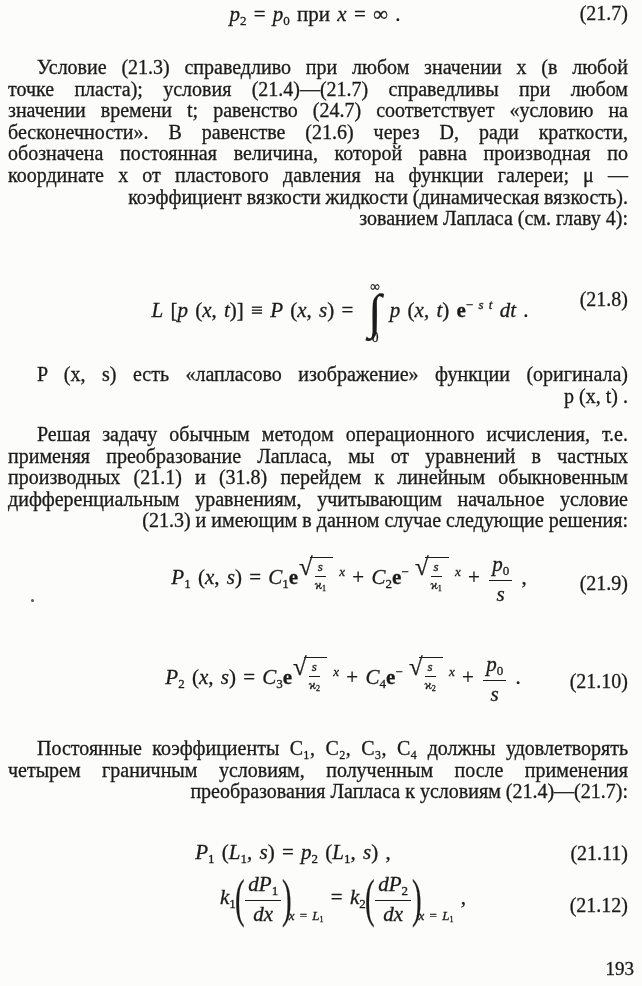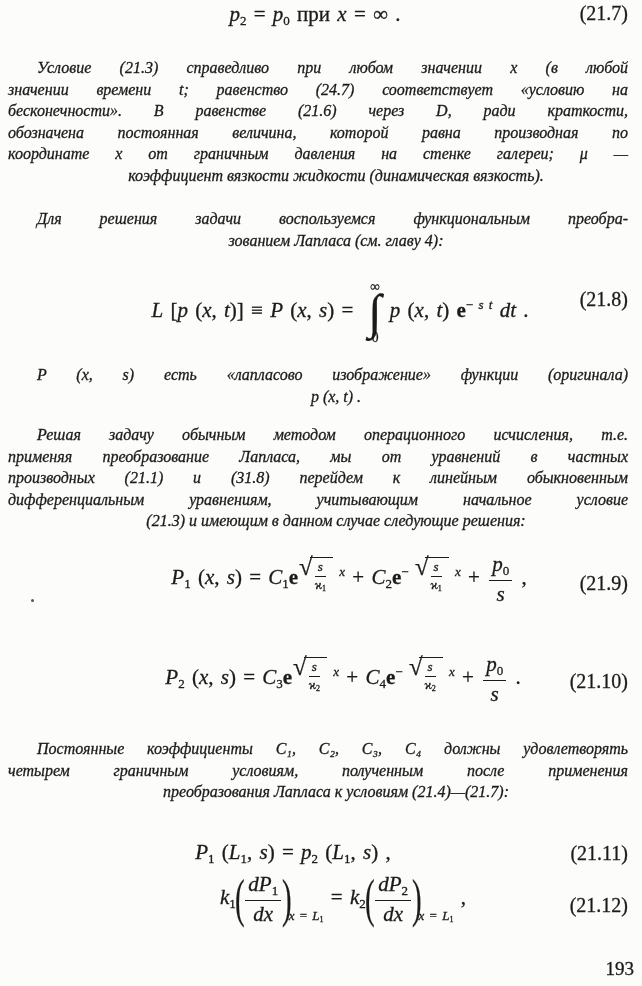--- a/index.html
+++ b/index.html
@@ -4,23 +4,23 @@
 <title>Document</title>
 <style>
   html,body{margin:0;padding:0;}
   body{
     width:642px;height:986px;position:relative;overflow:hidden;
     background:#fcfcfa;color:#1b1b1b;
     font-family:"Liberation Serif","DejaVu Serif",serif;
     -webkit-text-stroke:0.3px #1b1b1b;
   }
   .para{position:absolute;left:8px;width:620px;}
-  .ln{font-size:16px;line-height:21.6px;white-space:normal;font-style:italic;}
+  .ln{font-size:20px;line-height:21.6px;white-space:normal;}
   .jl{text-align:justify;text-align-last:justify;}
-  .last{text-align:center;text-align-last:auto;margin-left:36px;}
+  .last{text-align:right;text-align-last:auto;margin-left:36px;}
   .ind{text-indent:29px;}
 
   .eqrow{position:absolute;left:8px;right:14px;display:flex;justify-content:center;align-items:flex-start;}
   .eqbody{position:relative;font-size:21px;word-spacing:2px;white-space:nowrap;}
   .eqnum{position:absolute;right:0;font-size:20px;}
 
   
   .mt{font-style:normal;}
   .mv{font-style:italic;}
   .mb{font-weight:bold;}
@@ -45,29 +45,29 @@
 </head>
 <body>
 
 <div class="eqrow" style="top:2px">
   <span class="eqbody" style="left:-3px"><span class="mv">p</span><span class="msub"><span class="mt">2</span></span><span class="mt"> = </span><span class="mv">p</span><span class="msub"><span class="mt">0</span></span><span class="mt"> при </span><span class="mv">x</span><span class="mt"> = ∞ .</span></span>
   <span class="eqnum" style="top:0">(21.7)</span>
 </div>
 
 <div class="para" style="top:57px">
   <div class="ln jl ind">Условие (21.3) справедливо при любом значении x (в любой</div>
+  <div class="ln jl">точке пласта); условия (21.4)—(21.7) справедливы при любом</div>
   <div class="ln jl">значении времени t; равенство (24.7) соответствует «условию на</div>
   <div class="ln jl">бесконечности». В равенстве (21.6) через D, ради краткости,</div>
   <div class="ln jl">обозначена постоянная величина, которой равна производная по</div>
-  <div class="ln jl">координате x от граничным давления на стенке галереи; μ —</div>
+  <div class="ln jl">координате x от пластового давления на функции галереи; μ —</div>
   <div class="ln last">коэффициент вязкости жидкости (динамическая вязкость).</div>
 </div>
 
 <div class="para" style="top:208px">
-  <div class="ln jl ind">Для решения задачи воспользуемся функциональным преобра-</div>
   <div class="ln last">зованием Лапласа (см. главу 4):</div>
 </div>
 
 <div class="eqrow" style="top:280px">
   <span class="eqbody" style="left:22px"><span class="mv">L</span><span class="mt"> [</span><span class="mv">p</span><span class="mt"> (</span><span class="mv">x</span><span class="mt">, </span><span class="mv">t</span><span class="mt">)] ≡ </span><span class="mv">P</span><span class="mt"> (</span><span class="mv">x</span><span class="mt">, </span><span class="mv">s</span><span class="mt">) = </span><span class="mint">
         <span class="top">∞</span>
         <span class="glyph">∫</span>
         <span class="bot">0</span>
       </span><span class="mv">p</span><span class="mt"> (</span><span class="mv">x</span><span class="mt">, </span><span class="mv">t</span><span class="mt">) </span><span class="mb">e</span><span class="msup"><span class="mt">− </span><span class="mv">s</span><span class="mt"> </span><span class="mv">t</span></span><span class="mt"> </span><span class="mv">d</span><span class="mv">t</span><span class="mt"> .</span></span>
   <span class="eqnum" style="top:8px">(21.8)</span>

